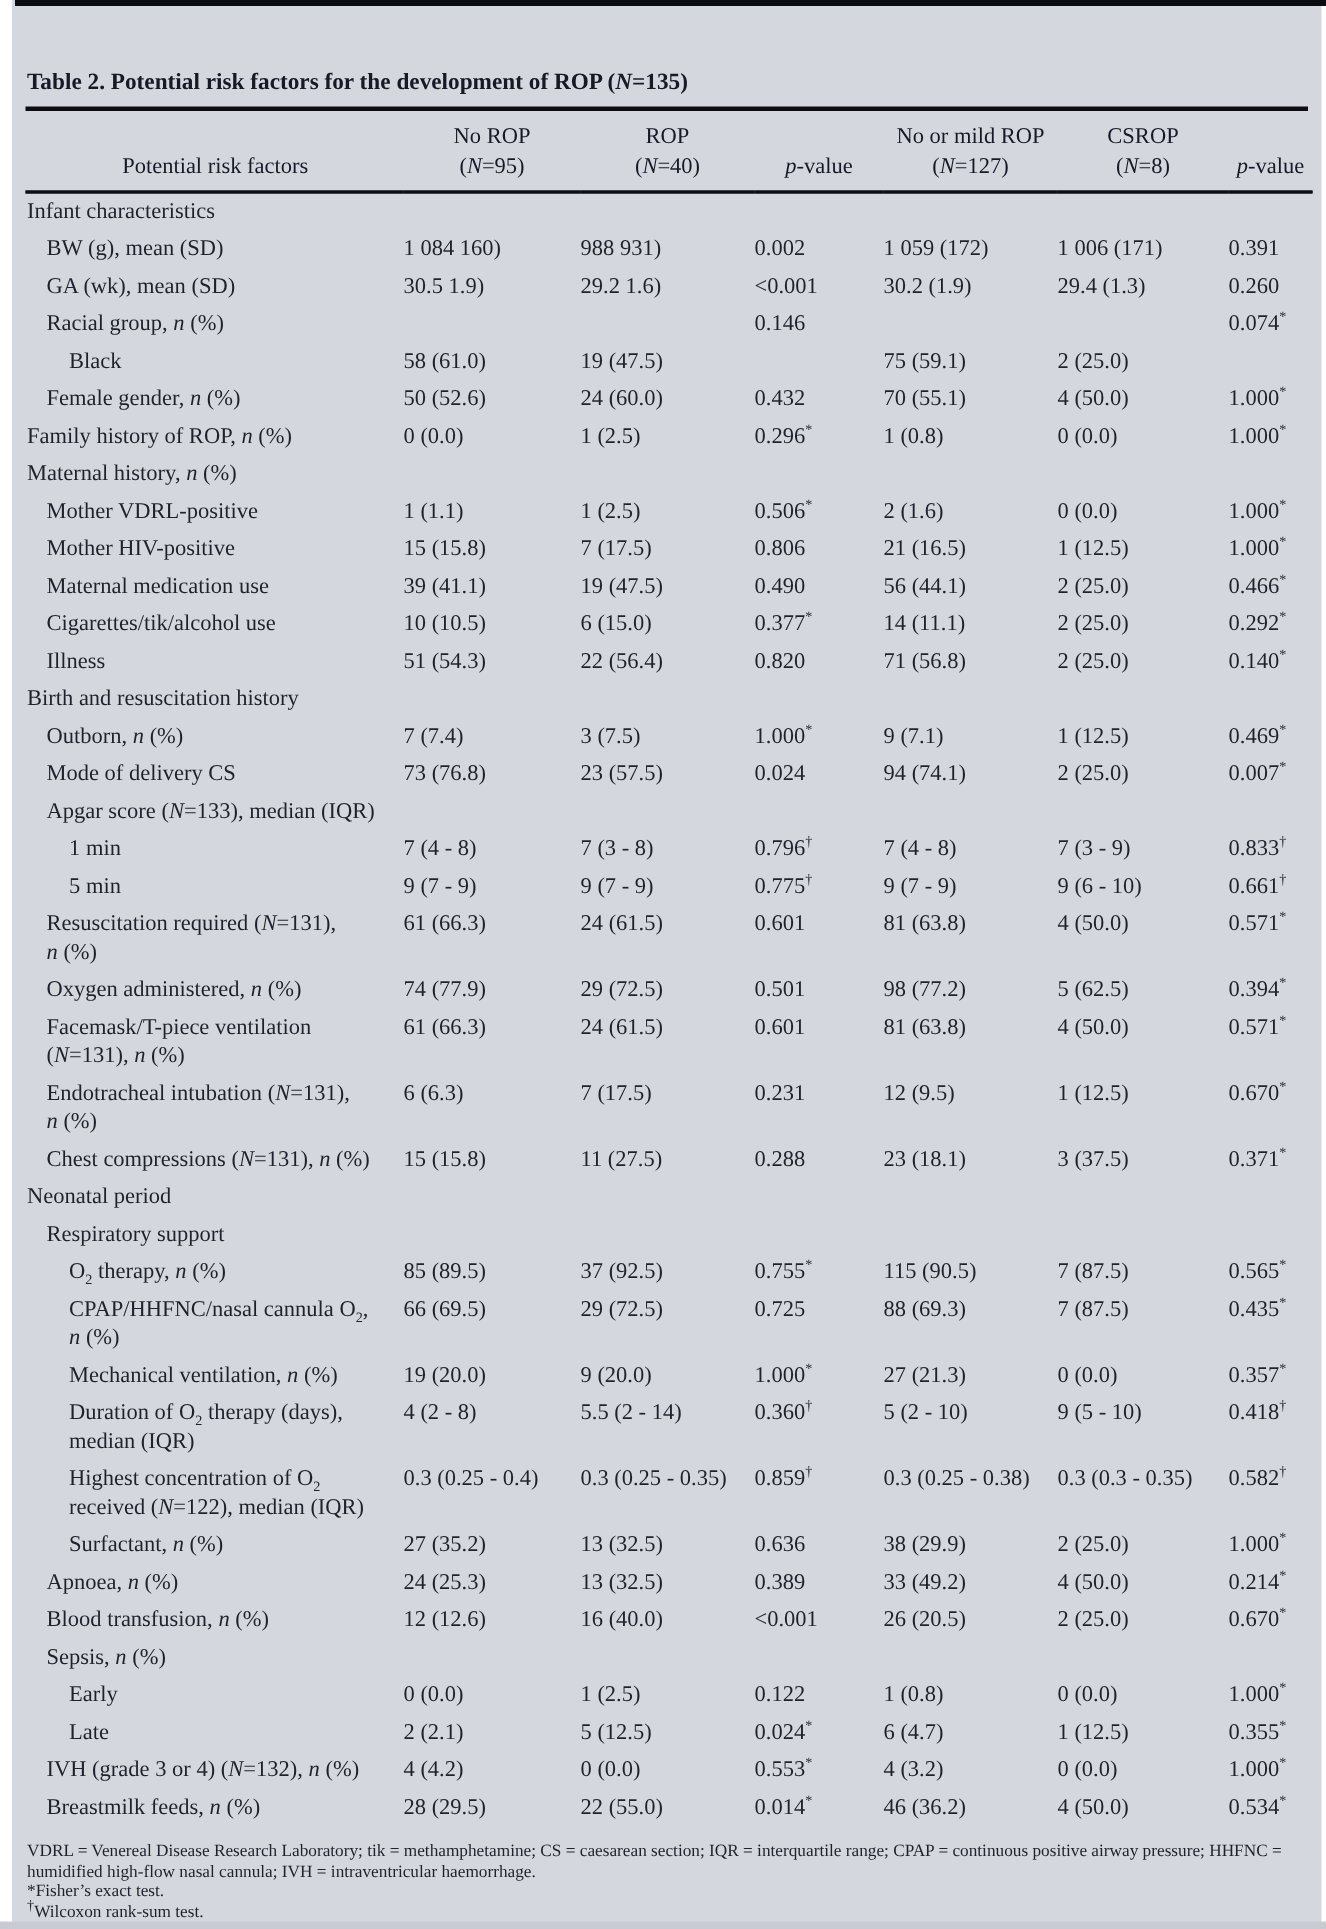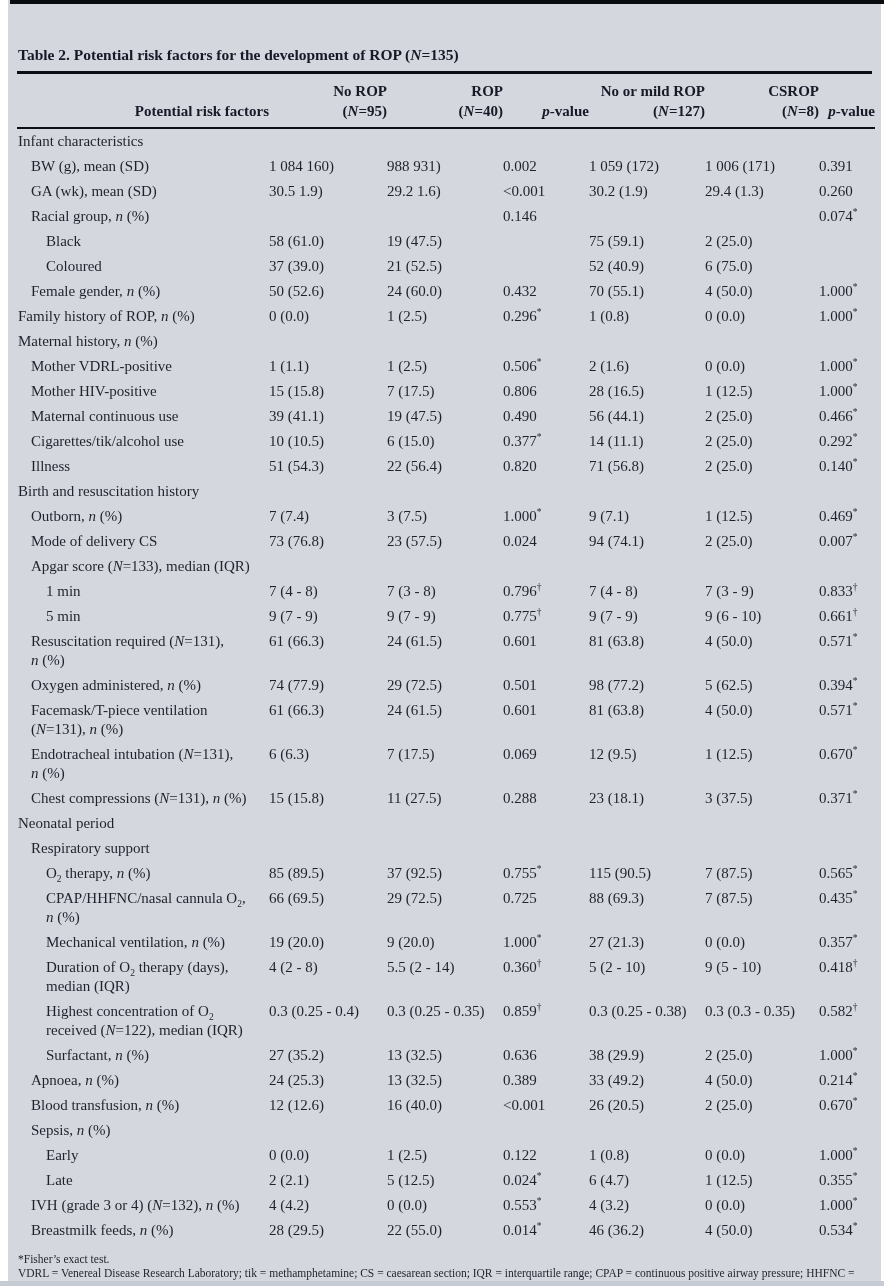--- a/index.html
+++ b/index.html
@@ -10,21 +10,21 @@
   .panel { position:absolute; top:0; left:8px; right:3px; bottom:0; background:#d4d7de; padding-top:4px; }
   .panel-inner { padding:18px 9px;margin-top:12px; }
   .title { font-size:15.5px; line-height:20px; font-weight:bold; color:#161926;
            padding:11px 1px 6px 1px; }
   .rule-thick { height:3px; background:#0d0e13; margin:0 0 0 0; }
   table { width:100%; border-collapse:collapse; table-layout:fixed;
           font-size:15px; line-height:19px; color:#1f222c; }
   col.c0 { width:252px; } col.c1 { width:118px; } col.c2 { width:116px; }
   col.c3 { width:86px; }  col.c4 { width:116px; } col.c5 { width:114px; }
   col.c6 { width:56px; }
-  thead th { text-align:right; vertical-align:bottom; font-weight:bold;
+  thead th { text-align:center; vertical-align:bottom; font-weight:normal;
              padding:7px 0 6px 0; border-bottom:2.5px solid #0d0e13; color:#161926; }
   thead th .hl { display:block; line-height:20px; }
   thead th.col0 { padding-left:1px; }
   tbody td { vertical-align:top; padding:3px 2px 3px 0; }
   td.lab { padding-left:1px; }
   td.lab.ind1 { padding-left:14px; }
   td.lab.ind2 { padding-left:29px; }
   sup { font-size:9.5px; line-height:0; vertical-align:super; }
   sub { font-size:9.5px; line-height:0; vertical-align:sub; }
   .footnotes { font-size:11.5px; line-height:13.5px; color:#1f222c;
@@ -126,29 +126,20 @@
         <tr>
           <td class="lab ind2">Black</td>
           <td>58 (61.0)</td>
           <td>19 (47.5)</td>
           <td></td>
           <td>75 (59.1)</td>
           <td>2 (25.0)</td>
           <td></td>
         </tr>
 
-        <tr>
-          <td class="lab ind2">Coloured</td>
-          <td>37 (39.0)</td>
-          <td>21 (52.5)</td>
-          <td></td>
-          <td>52 (40.9)</td>
-          <td>6 (75.0)</td>
-          <td></td>
-        </tr>
 
         <tr>
           <td class="lab ind1">Female gender, <i>n</i> (%)</td>
           <td>50 (52.6)</td>
           <td>24 (60.0)</td>
           <td>0.432</td>
           <td>70 (55.1)</td>
           <td>4 (50.0)</td>
           <td>1.000<sup>*</sup></td>
         </tr>
@@ -181,27 +172,27 @@
           <td>2 (1.6)</td>
           <td>0 (0.0)</td>
           <td>1.000<sup>*</sup></td>
         </tr>
 
         <tr>
           <td class="lab ind1">Mother HIV-positive</td>
           <td>15 (15.8)</td>
           <td>7 (17.5)</td>
           <td>0.806</td>
-          <td>28 (16.5)</td>
+          <td>21 (16.5)</td>
           <td>1 (12.5)</td>
           <td>1.000<sup>*</sup></td>
         </tr>
 
         <tr>
-          <td class="lab ind1">Maternal continuous use</td>
+          <td class="lab ind1">Maternal medication use</td>
           <td>39 (41.1)</td>
           <td>19 (47.5)</td>
           <td>0.490</td>
           <td>56 (44.1)</td>
           <td>2 (25.0)</td>
           <td>0.466<sup>*</sup></td>
         </tr>
 
         <tr>
           <td class="lab ind1">Cigarettes/tik/alcohol use</td>
@@ -310,21 +301,21 @@
           <td>0.601</td>
           <td>81 (63.8)</td>
           <td>4 (50.0)</td>
           <td>0.571<sup>*</sup></td>
         </tr>
 
         <tr>
           <td class="lab ind1">Endotracheal intubation (<i>N</i>=131),<br><i>n</i> (%)</td>
           <td>6 (6.3)</td>
           <td>7 (17.5)</td>
-          <td>0.069</td>
+          <td>0.231</td>
           <td>12 (9.5)</td>
           <td>1 (12.5)</td>
           <td>0.670<sup>*</sup></td>
         </tr>
 
         <tr>
           <td class="lab ind1">Chest compressions (<i>N</i>=131), <i>n</i> (%)</td>
           <td>15 (15.8)</td>
           <td>11 (27.5)</td>
           <td>0.288</td>
@@ -479,21 +470,21 @@
           <td>22 (55.0)</td>
           <td>0.014<sup>*</sup></td>
           <td>46 (36.2)</td>
           <td>4 (50.0)</td>
           <td>0.534<sup>*</sup></td>
         </tr>
       </tbody>
       </table>
 
       <div class="footnotes">
+        <span class="fn">VDRL = Venereal Disease Research Laboratory; tik = methamphetamine; CS = caesarean section; IQR = interquartile range; CPAP = continuous positive airway pressure; HHFNC = humidified high-flow nasal cannula; IVH = intraventricular haemorrhage.</span>
         <span class="fn">*Fisher’s exact test.</span>
-        <span class="fn">VDRL = Venereal Disease Research Laboratory; tik = methamphetamine; CS = caesarean section; IQR = interquartile range; CPAP = continuous positive airway pressure; HHFNC = humidified high-flow nasal cannula; IVH = intraventricular haemorrhage.</span>
         <span class="fn"><sup>†</sup>Wilcoxon rank-sum test.</span>
       </div>
 
     </div>
   </div>
   <div class="bottom-edge"></div>
 </div>
 
 </body></html>

